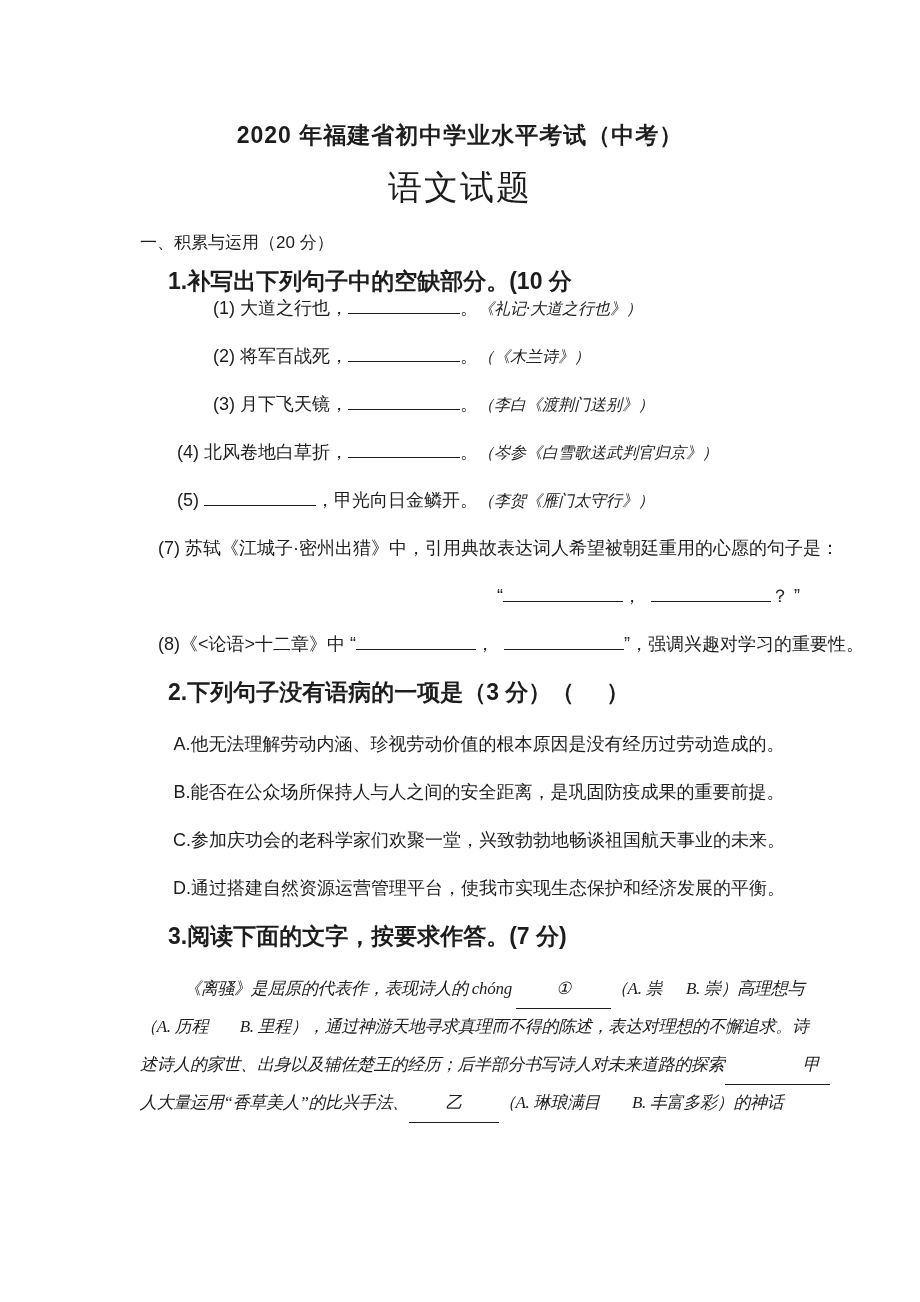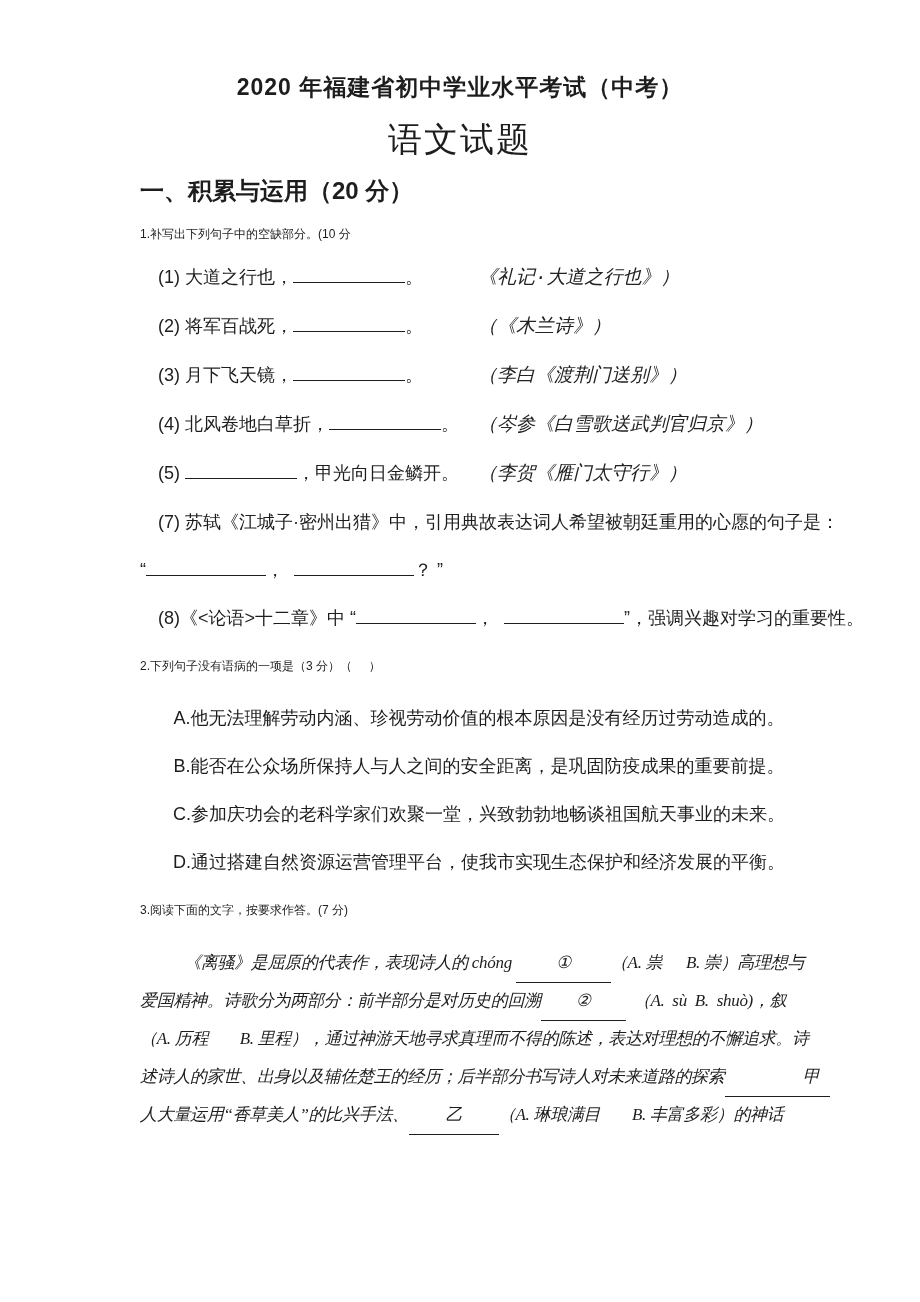--- a/index.html
+++ b/index.html
@@ -1,29 +1,29 @@
 <!DOCTYPE html>
 <html><head>
 <meta charset="utf-8">
 <style>
   html,body{margin:0;padding:0;background:#ffffff;}
   body{width:920px;height:1302px;overflow:hidden;
        font-family:"Liberation Sans",sans-serif;color:#1d1d1d;}
-  .page{width:920px;height:1302px;box-sizing:border-box;padding-top:72px;background:#fff;}
+  .page{width:920px;height:1302px;box-sizing:border-box;padding-top:120px;background:#fff;}
   .title1{font-size:23px;font-weight:700;text-align:center;margin:0;letter-spacing:1px;}
   .title2{font-size:34px;font-weight:400;text-align:center;margin:14px 0 0 0;letter-spacing:2px;}
   .content{margin-left:140px;width:660px;}
-  .sec-heading{margin-top:12px;font-size:24px;font-weight:700;white-space:pre;}
-  .q-stem{margin-top:14px;font-size:12px;font-weight:400;white-space:pre;line-height:27px;}
-  .q1-items{margin-top:16px;}
+  .sec-heading{margin-top:20px;font-size:17px;font-weight:400;white-space:pre;}
+  .q-stem{margin-top:14px;font-size:23px;font-weight:700;white-space:pre;line-height:27px;margin-left:28px;}
+  .q1-items{margin-top:0;text-align:right;}
   .q1-row{display:flex;align-items:baseline;line-height:27px;font-size:18px;margin-bottom:21px;}
   .item-left{flex:0 0 320px;white-space:pre;padding-left:18px;}
   .full-row{font-size:18px;line-height:27px;margin-bottom:21px;white-space:pre;padding-left:18px;}
   .quote-row{padding-left:0;}
-  .item-source{font-family:Liberation Mono, monospace;font-style:italic;font-size:19px;
+  .item-source{font-family:Liberation Serif, serif;font-style:italic;font-size:16px;
                color:#222;white-space:pre;}
   .blank{display:inline-block;border-bottom:1.5px solid #1d1d1d;text-align:center;
          vertical-align:baseline;}
   .w112{width:112px;} .w120{width:120px;} .w95{width:95px;} .w85{width:85px;} .w90{width:90px;}
   .blank.label-right{text-align:right;padding-right:10px;}
   .options{margin-top:25px;}
   .option-row{font-size:18px;line-height:27px;margin-bottom:21px;padding-left:18px;white-space:pre;text-align:center;}
   .passage{margin-top:20px;font-family:"Liberation Serif",serif;font-style:italic;
            font-size:17px;letter-spacing:-0.3px;}
   .p-line{white-space:pre;line-height:38px;height:38px;}
@@ -86,20 +86,19 @@
       <div class="option-row"><span>A.</span><span>他无法理解劳动内涵、珍视劳动价值的根本原因是没有经历过劳动造成的。</span></div>
       <div class="option-row"><span>B.</span><span>能否在公众场所保持人与人之间的安全距离，是巩固防疫成果的重要前提。</span></div>
       <div class="option-row"><span>C.</span><span>参加庆功会的老科学家们欢聚一堂，兴致勃勃地畅谈祖国航天事业的未来。</span></div>
       <div class="option-row"><span>D.</span><span>通过搭建自然资源运营管理平台，使我市实现生态保护和经济发展的平衡。</span></div>
     </div>
 
     <div class="q-stem">3.阅读下面的文字，按要求作答。(7 分)</div>
 
     <div class="passage">
       <div class="p-line"><span class="indent"></span><span>《离骚》是屈原的代表作，表现诗人的 chóng </span><span class="blank w95">①</span><span>（A. 祟      B. 崇）高理想与</span></div>
-      <div class="p-line"><span>爱国精神。诗歌分为两部分：前半部分是对历史的回溯</span><span class="blank w85">②</span><span>  （A.  sù  B.  shuò)，叙</span></div>
       <div class="p-line"><span>（A. 历程        B. 里程），通过神游天地寻求真理而不得的陈述，表达对理想的不懈追求。诗</span></div>
       <div class="p-line"><span>述诗人的家世、出身以及辅佐楚王的经历；后半部分书写诗人对未来道路的探索</span><span class="blank w95 label-right">甲</span></div>
       <div class="p-line"><span>人大量运用“香草美人”的比兴手法、</span><span class="blank w90">乙</span><span>（A. 琳琅满目        B. 丰富多彩）的神话</span></div>
     </div>
 
   </div>
 </div>
 
 </body></html>

